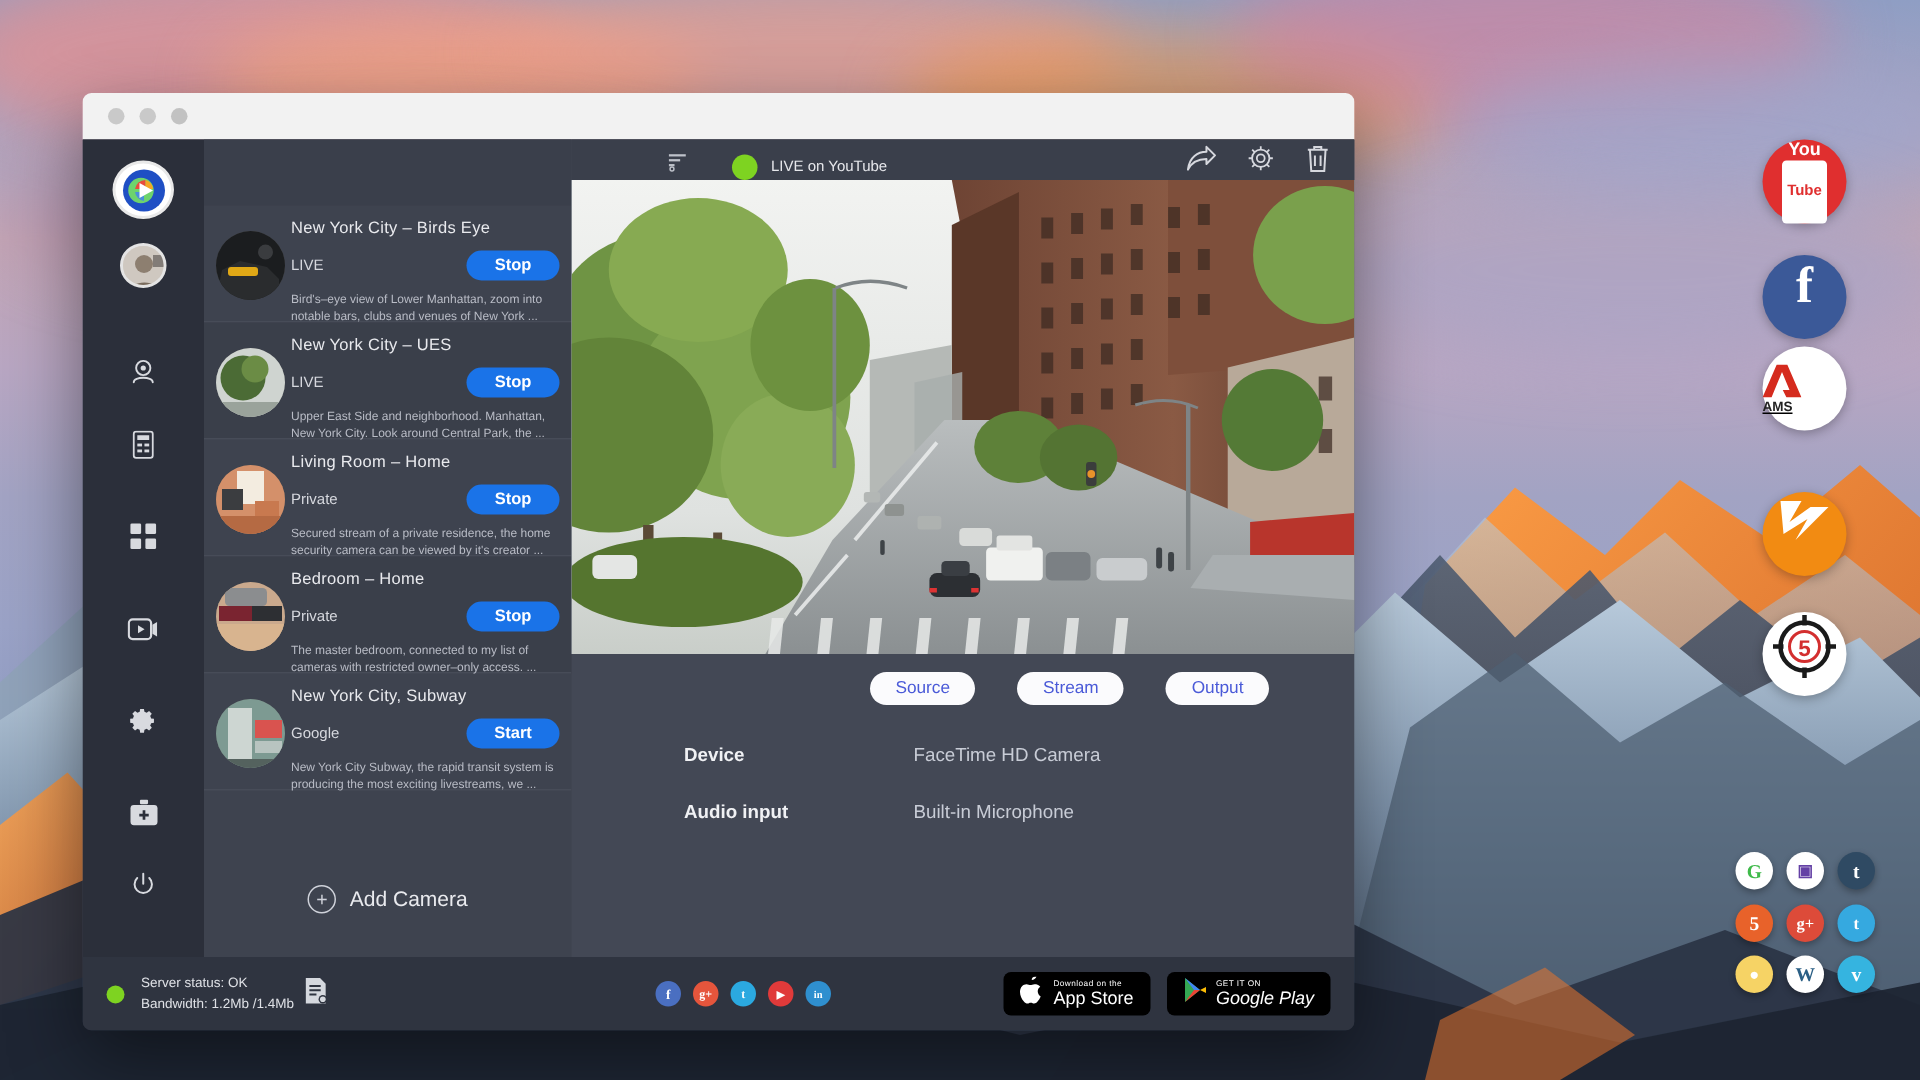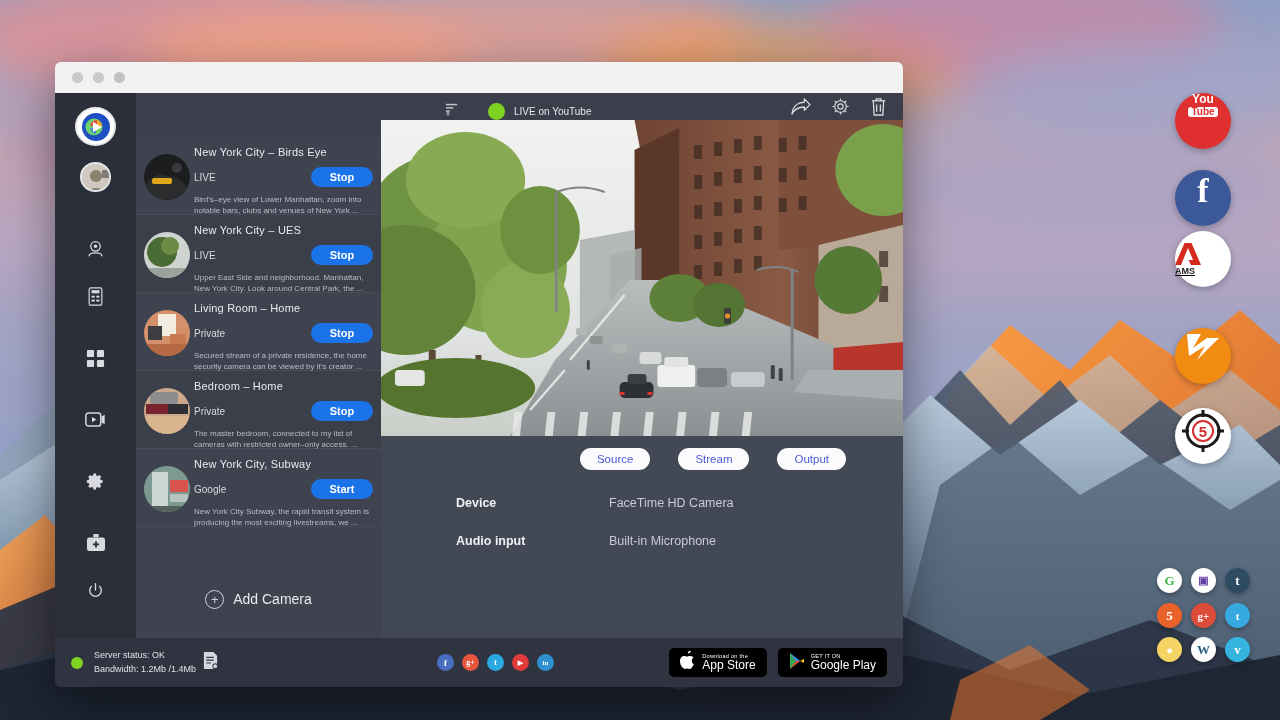--- a/index.html
+++ b/index.html
@@ -768,31 +768,31 @@
           <span>
             <svg width="16" height="18" viewBox="0 0 16 18">
               <path d="M1 1 L11 9 L1 17 Z" fill="#34a853"></path>
               <path d="M1 1 L11 9 L7 9 Z" fill="#4285f4"></path>
               <path d="M11 9 L15 7 L15 11 Z" fill="#fbbc04"></path>
               <path d="M1 17 L11 9 L7 9 Z" fill="#ea4335"></path>
             </svg>
           </span>
           <span>
             <span class="store-sub" style="display:block;">GET IT ON</span>
-            <span class="store-main" style="display:block;">Google Play</span>
+            <span class="store-main" style="display:block;font-style:italic;">Google Play</span>
           </span>
         </div>
       </div>
     </div>
   </div>
 
   <div class="desk-icon" style="left:1175px;top:93px;width:56px;height:56px;background:#e02f2f;">
     <div style="text-align:center;line-height:1;">
       <div style="color:#fff;font-size:12px;font-weight:bold;font-family:'Liberation Sans',sans-serif;">You</div>
-      <div style="background:#fff;color:#e02f2f;font-size:10px;font-weight:bold;border-radius:3px;padding:0 3px;margin-top:2px;font-family:'Liberation Sans',sans-serif;">Tube</div>
+      <div style="background:#fff;color:#e02f2f;font-size:10px;font-weight:bold;border-radius:3px;padding:16px 3px;margin-top:2px;font-family:'Liberation Sans',sans-serif;">Tube</div>
     </div>
   </div>
 
   <div class="desk-icon" style="left:1175px;top:170px;width:56px;height:56px;background:#3b5998;">
     <span style="color:#fff;font-size:34px;font-weight:bold;font-family:'Liberation Serif',serif;line-height:1;margin-top:4px;">f</span>
   </div>
 
   <div class="desk-icon" style="left:1175px;top:328px;width:56px;height:56px;background:#f28b12;">
     <svg width="40" height="36" viewBox="0 0 40 36">
       <path d="M4 6 L18 6 L10 20 L24 10 L36 10 L14 32 L22 18 L6 28 Z" fill="#fff"></path>

